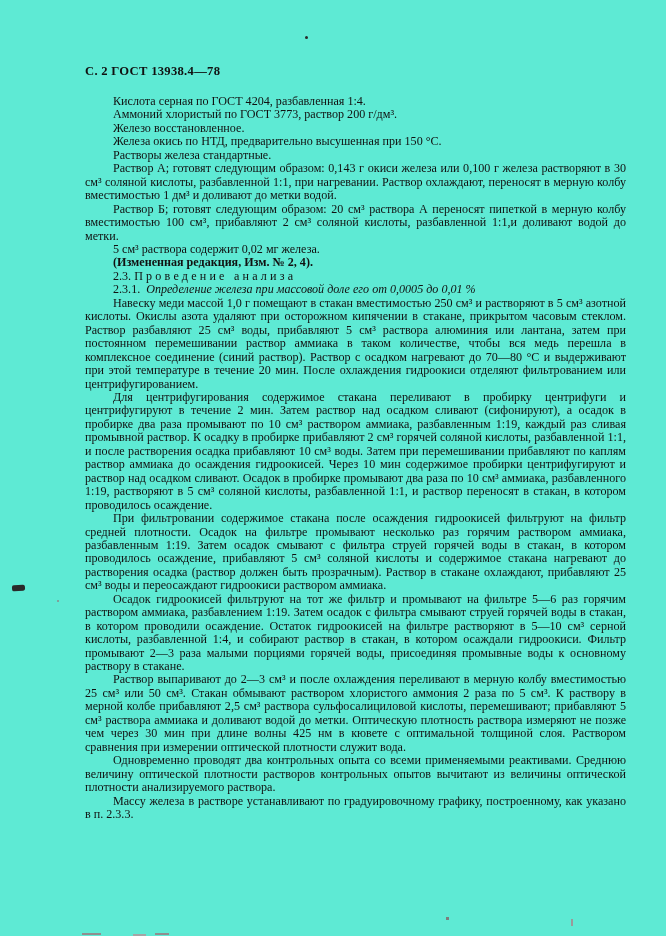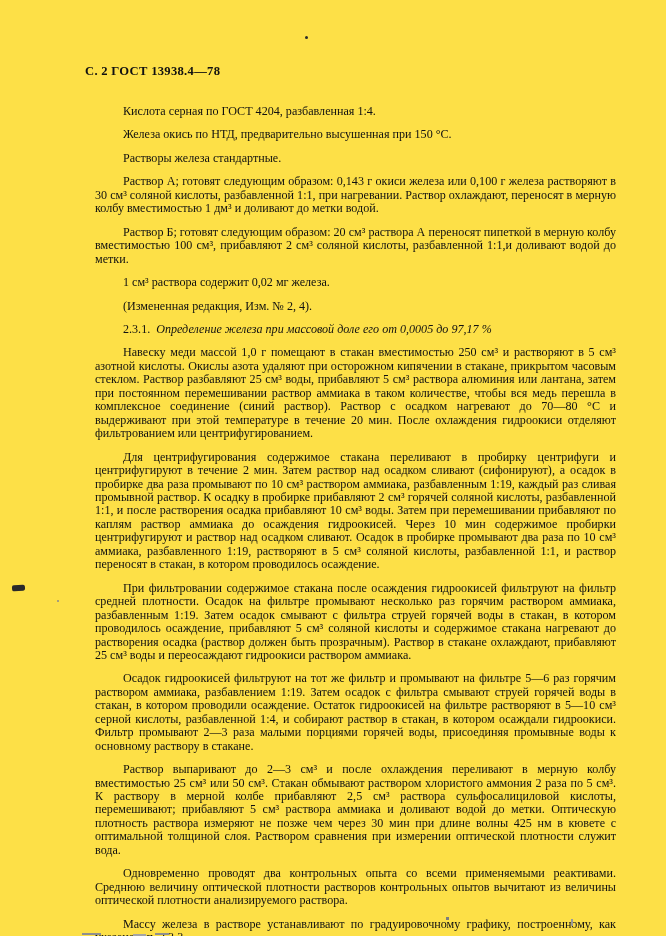--- a/index.html
+++ b/index.html
@@ -1,20 +1,20 @@
 <!DOCTYPE html>
 <html lang="ru"><head>
 <meta charset="utf-8">
 <style>
   html, body { margin: 0; padding: 0; background: #ffffff; }
   .page {
     position: relative;
     width: 666px;
     height: 936px;
-    background: #fde047;
+    background: #5eead4;
     overflow: hidden;
     font-family: "Liberation Serif", "DejaVu Serif", serif;
     color: #111111;
   }
   .header {
     position: absolute;
     top: 64px;
     left: 85px;
     font-size: 12.6px;
     font-weight: bold;
@@ -23,26 +23,26 @@
   }
   .content {
     position: absolute;
     top: 95px;
     left: 85px;
     width: 541px;
     font-size: 12.1px;
     line-height: 13.45px;
   }
   .p {
-    margin: 10px;
+    margin: 0;
     text-indent: 28px;
     text-align: justify;
   }
   .p.short { text-align: left; }
-  .bold { font-weight: normal; }
+  .bold { font-weight: bold; }
   .section-heading { letter-spacing: 0; }
   .section-heading .spread { letter-spacing: 3.2px; }
   .italic { font-style: italic; }
   .sub-num { margin-right: 6px; }
   
   .speck {
     position: absolute;
     background: #2a2a2a;
   }
   .art-top-dot   { top: 36px;  left: 305px; width: 3px;  height: 3px;  border-radius: 50%; }
@@ -60,31 +60,34 @@
 <div class="page">
 
   <div class="speck art-top-dot"></div>
   <div class="speck art-left-mark"></div>
   <div class="speck art-left-dot"></div>
 
   <div class="header">С. 2 ГОСТ 13938.4—78</div>
 
   <div class="content">
     <p class="p short">Кислота серная по ГОСТ 4204, разбавленная 1:4.</p>
+    <p class="p short">Аммоний хлористый по ГОСТ 3773, раствор 200 г/дм³.</p>
+    <p class="p short">Железо восстановленное.</p>
     <p class="p short">Железа окись по НТД, предварительно высушенная при 150 °С.</p>
     <p class="p short">Растворы железа стандартные.</p>
 
     <p class="p">Раствор А; готовят следующим образом: 0,143 г окиси железа или 0,100 г железа растворяют в 30 см³ соляной кислоты, разбавленной 1:1, при нагревании. Раствор охлаждают, переносят в мерную колбу вместимостью 1 дм³ и доливают до метки водой.</p>
     <p class="p">Раствор Б; готовят следующим образом: 20 см³ раствора А переносят пипеткой в мерную колбу вместимостью 100 см³, прибавляют 2 см³ соляной кислоты, разбавленной 1:1,и доливают водой до метки.</p>
-    <p class="p short">1 см³ раствора содержит 0,02 мг железа.</p>
+    <p class="p short">5 см³ раствора содержит 0,02 мг железа.</p>
 
     <p class="p short bold">(Измененная редакция, Изм. № 2, 4).</p>
 
+    <p class="p short section-heading"><span>2.3.</span> <span class="spread">Проведение анализа</span></p>
 
-    <p class="p short"><span class="sub-num">2.3.1.</span><span class="italic">Определение железа при массовой доле его от 0,0005 до 97,17 %</span></p>
+    <p class="p short"><span class="sub-num">2.3.1.</span><span class="italic">Определение железа при массовой доле его от 0,0005 до 0,01 %</span></p>
 
     <p class="p">Навеску меди массой 1,0 г помещают в стакан вместимостью 250 см³ и растворяют в 5 см³ азотной кислоты. Окислы азота удаляют при осторожном кипячении в стакане, прикрытом часовым стеклом. Раствор разбавляют 25 см³ воды, прибавляют 5 см³ раствора алюминия или лантана, затем при постоянном перемешивании раствор аммиака в таком количестве, чтобы вся медь перешла в комплексное соединение (синий раствор). Раствор с осадком нагревают до 70—80 °С и выдерживают при этой температуре в течение 20 мин. После охлаждения гидроокиси отделяют фильтрованием или центрифугированием.</p>
     <p class="p">Для центрифугирования содержимое стакана переливают в пробирку центрифуги и центрифугируют в течение 2 мин. Затем раствор над осадком сливают (сифонируют), а осадок в пробирке два раза промывают по 10 см³ раствором аммиака, разбавленным 1:19, каждый раз сливая промывной раствор. К осадку в пробирке прибавляют 2 см³ горячей соляной кислоты, разбавленной 1:1, и после растворения осадка прибавляют 10 см³ воды. Затем при перемешивании прибавляют по каплям раствор аммиака до осаждения гидроокисей. Через 10 мин содержимое пробирки центрифугируют и раствор над осадком сливают. Осадок в пробирке промывают два раза по 10 см³ аммиака, разбавленного 1:19, растворяют в 5 см³ соляной кислоты, разбавленной 1:1, и раствор переносят в стакан, в котором проводилось осаждение.</p>
     <p class="p">При фильтровании содержимое стакана после осаждения гидроокисей фильтруют на фильтр средней плотности. Осадок на фильтре промывают несколько раз горячим раствором аммиака, разбавленным 1:19. Затем осадок смывают с фильтра струей горячей воды в стакан, в котором проводилось осаждение, прибавляют 5 см³ соляной кислоты и содержимое стакана нагревают до растворения осадка (раствор должен быть прозрачным). Раствор в стакане охлаждают, прибавляют 25 см³ воды и переосаждают гидроокиси раствором аммиака.</p>
     <p class="p">Осадок гидроокисей фильтруют на тот же фильтр и промывают на фильтре 5—6 раз горячим раствором аммиака, разбавлением 1:19. Затем осадок с фильтра смывают струей горячей воды в стакан, в котором проводили осаждение. Остаток гидроокисей на фильтре растворяют в 5—10 см³ серной кислоты, разбавленной 1:4, и собирают раствор в стакан, в котором осаждали гидроокиси. Фильтр промывают 2—3 раза малыми порциями горячей воды, присоединяя промывные воды к основному раствору в стакане.</p>
     <p class="p">Раствор выпаривают до 2—3 см³ и после охлаждения переливают в мерную колбу вместимостью 25 см³ или 50 см³. Стакан обмывают раствором хлористого аммония 2 раза по 5 см³. К раствору в мерной колбе прибавляют 2,5 см³ раствора сульфосалициловой кислоты, перемешивают; прибавляют 5 см³ раствора аммиака и доливают водой до метки. Оптическую плотность раствора измеряют не позже чем через 30 мин при длине волны 425 нм в кювете с оптимальной толщиной слоя. Раствором сравнения при измерении оптической плотности служит вода.</p>
     <p class="p">Одновременно проводят два контрольных опыта со всеми применяемыми реактивами. Среднюю величину оптической плотности растворов контрольных опытов вычитают из величины оптической плотности анализируемого раствора.</p>
     <p class="p">Массу железа в растворе устанавливают по градуировочному графику, построенному, как указано в п. 2.3.3.</p>
   </div>
 

